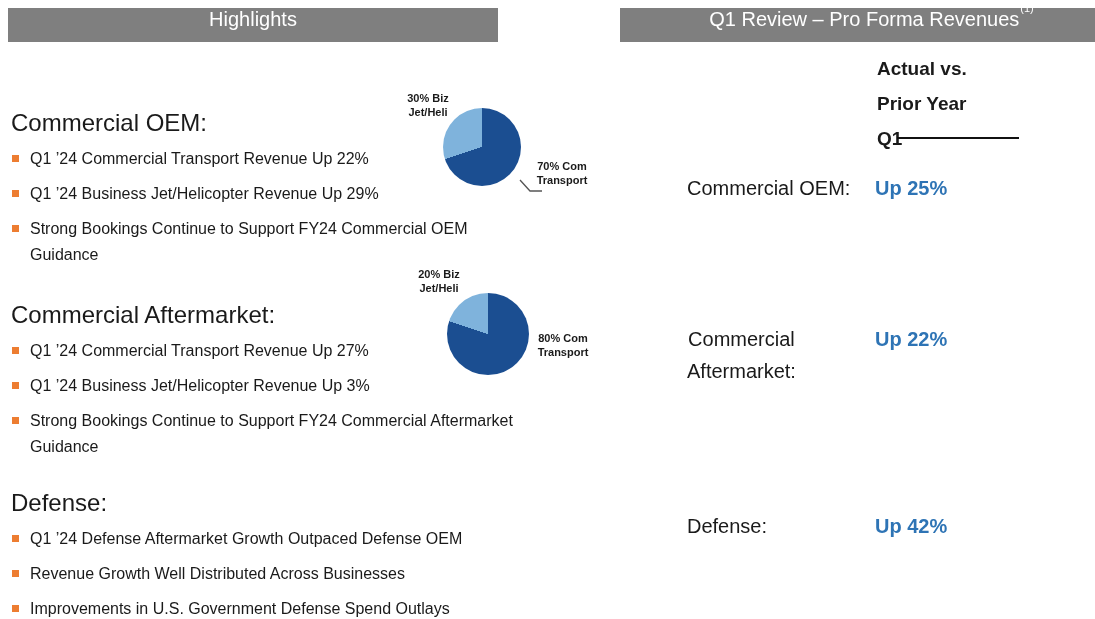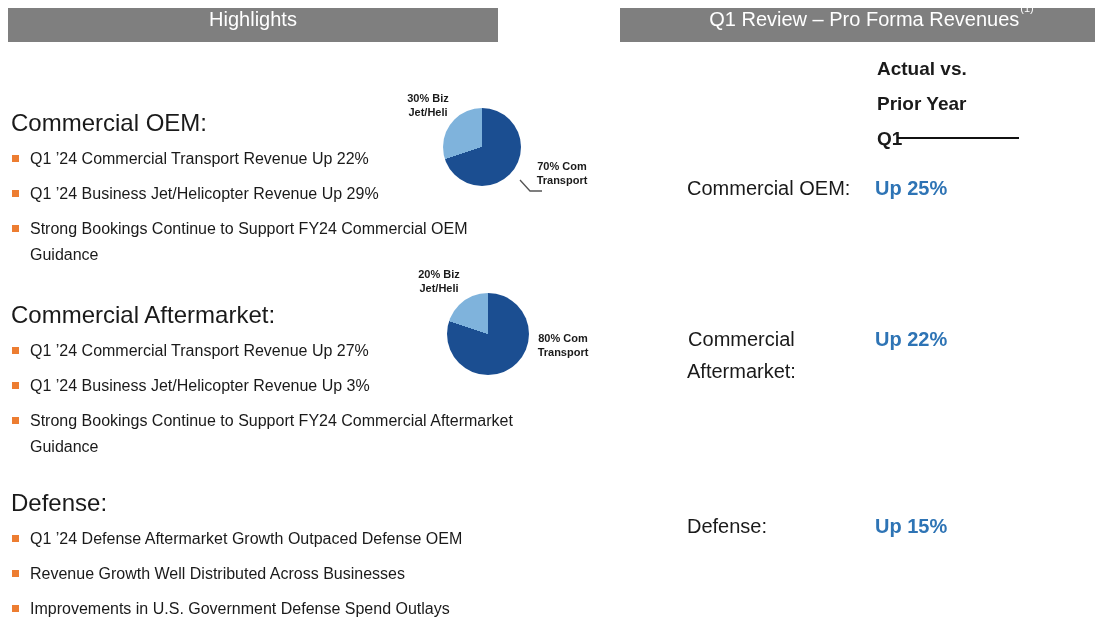--- a/index.html
+++ b/index.html
@@ -142,15 +142,15 @@
   <div class="col-underline"></div>
 
   <div class="row-label" id="row-0-label">Commercial OEM:</div>
   <div class="row-value" id="row-0-value">Up 25%</div>
 
   <div class="row-label" id="row-1-label">Commercial
 Aftermarket:</div>
   <div class="row-value" id="row-1-value">Up 22%</div>
 
   <div class="row-label" id="row-2-label">Defense:</div>
-  <div class="row-value" id="row-2-value">Up 15%</div>
+  <div class="row-value" id="row-2-value">Up 42%</div>
 
 </div>
 
 </body></html>

